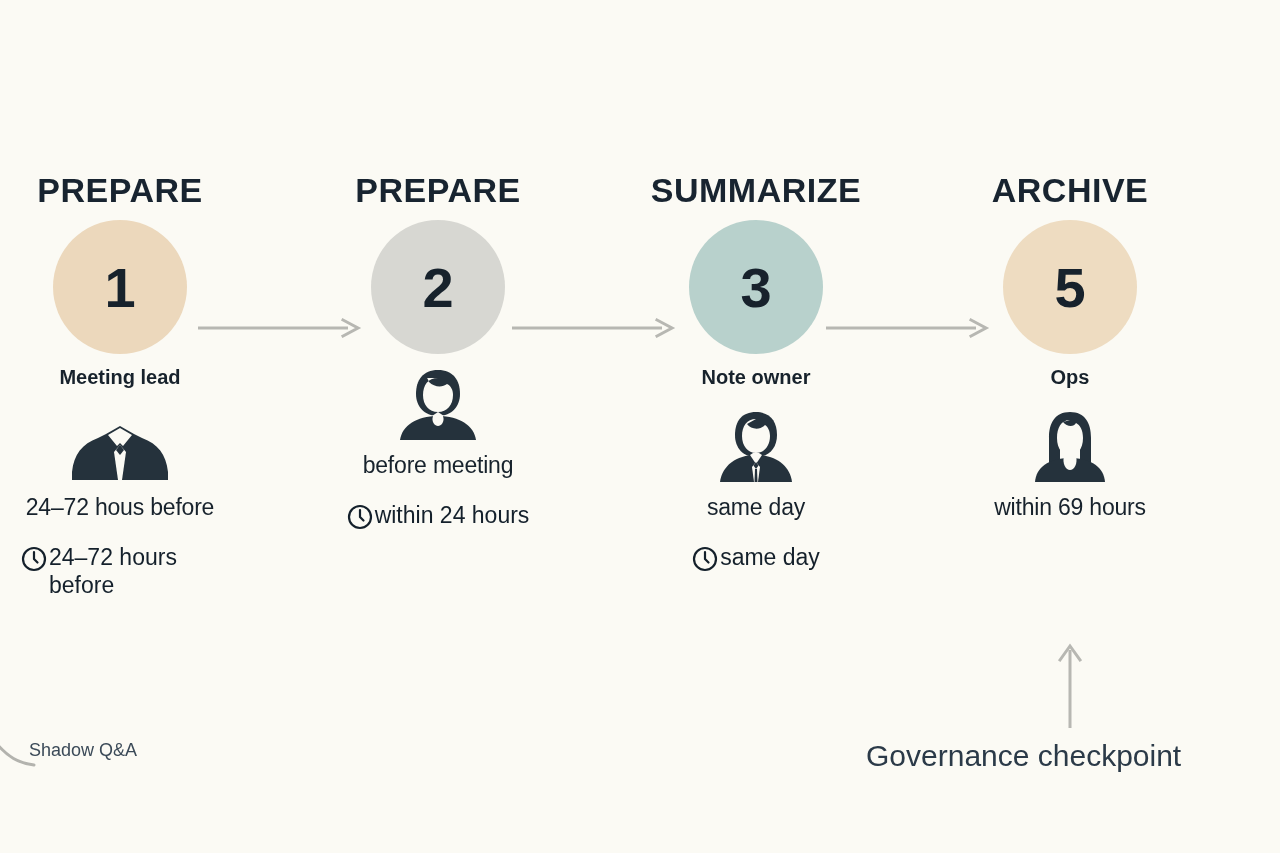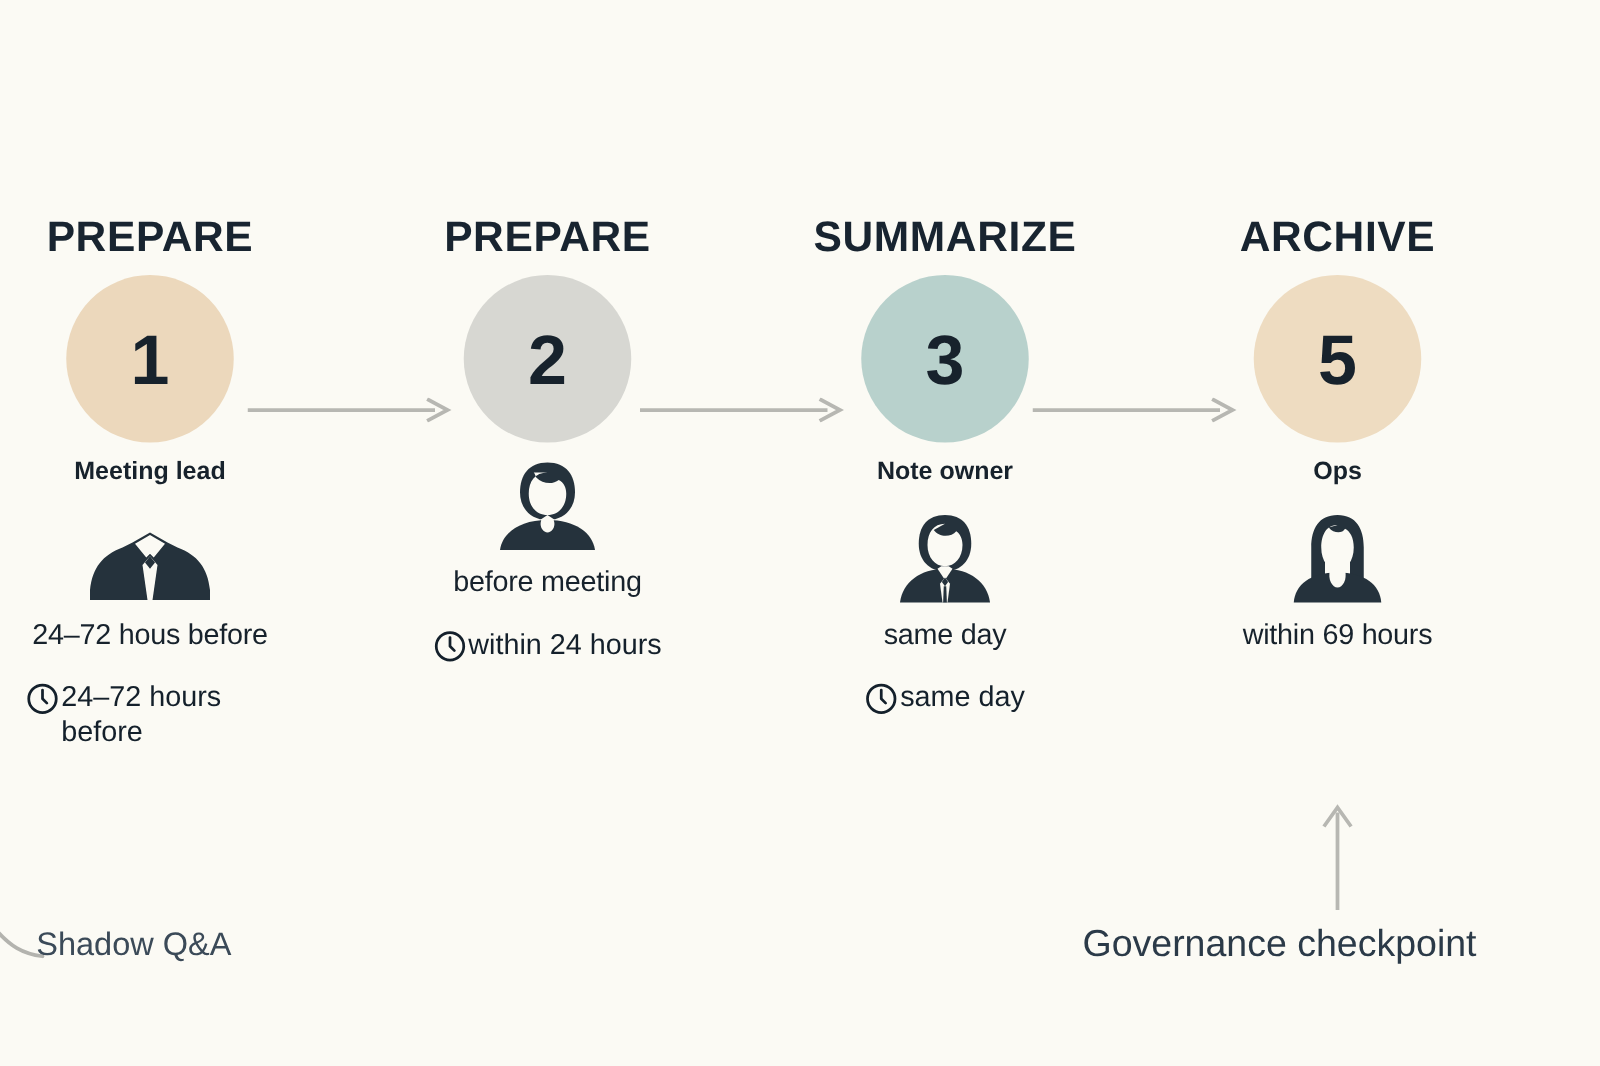--- a/index.html
+++ b/index.html
@@ -117,21 +117,21 @@
   }
   .conn-0 { left: 198px; width: 164px; }
   .conn-1 { left: 512px; width: 164px; }
   .conn-2 { left: 826px; width: 164px; }
 
   
   .shadow-note {
     position: absolute;
     left: 29px;
     top: 740px;
-    font-size: 26px;
+    font-size: 18px;
     color: #3b4a58;
     white-space: nowrap;
   }
   .shadow-stub {
     position: absolute;
     left: -6px;
     top: 735px;
   }
 
   .gov-arrow {

